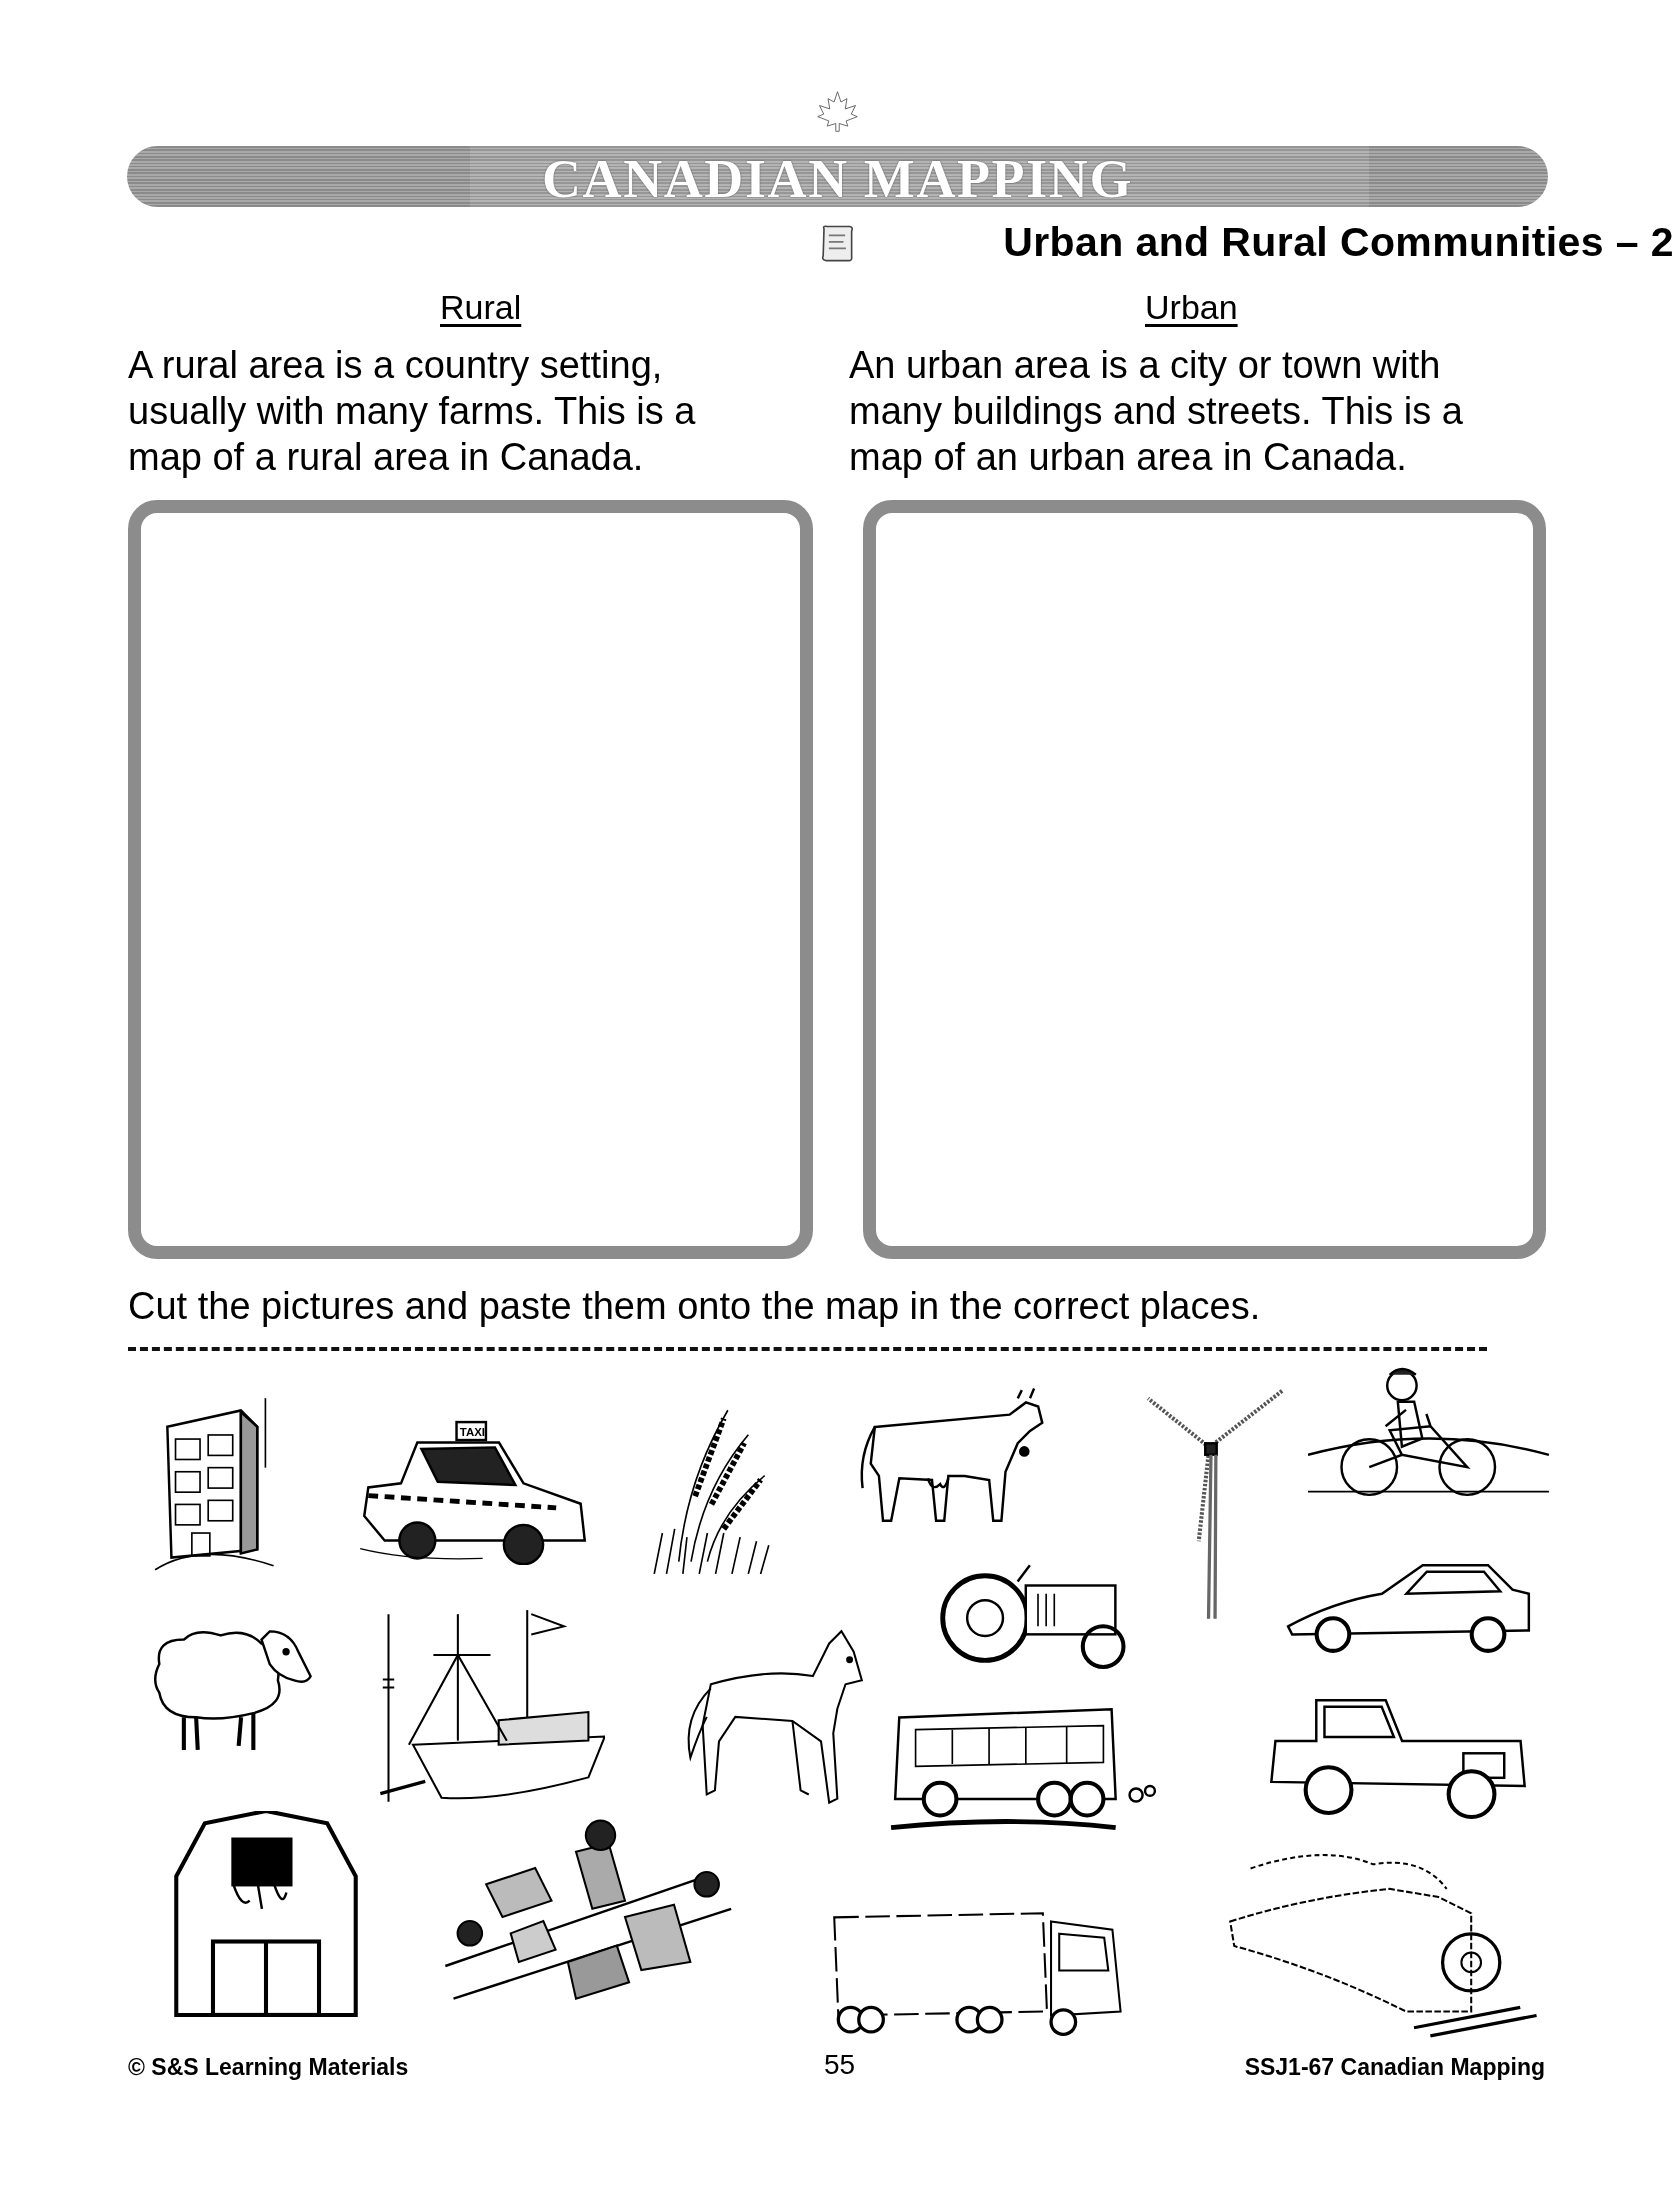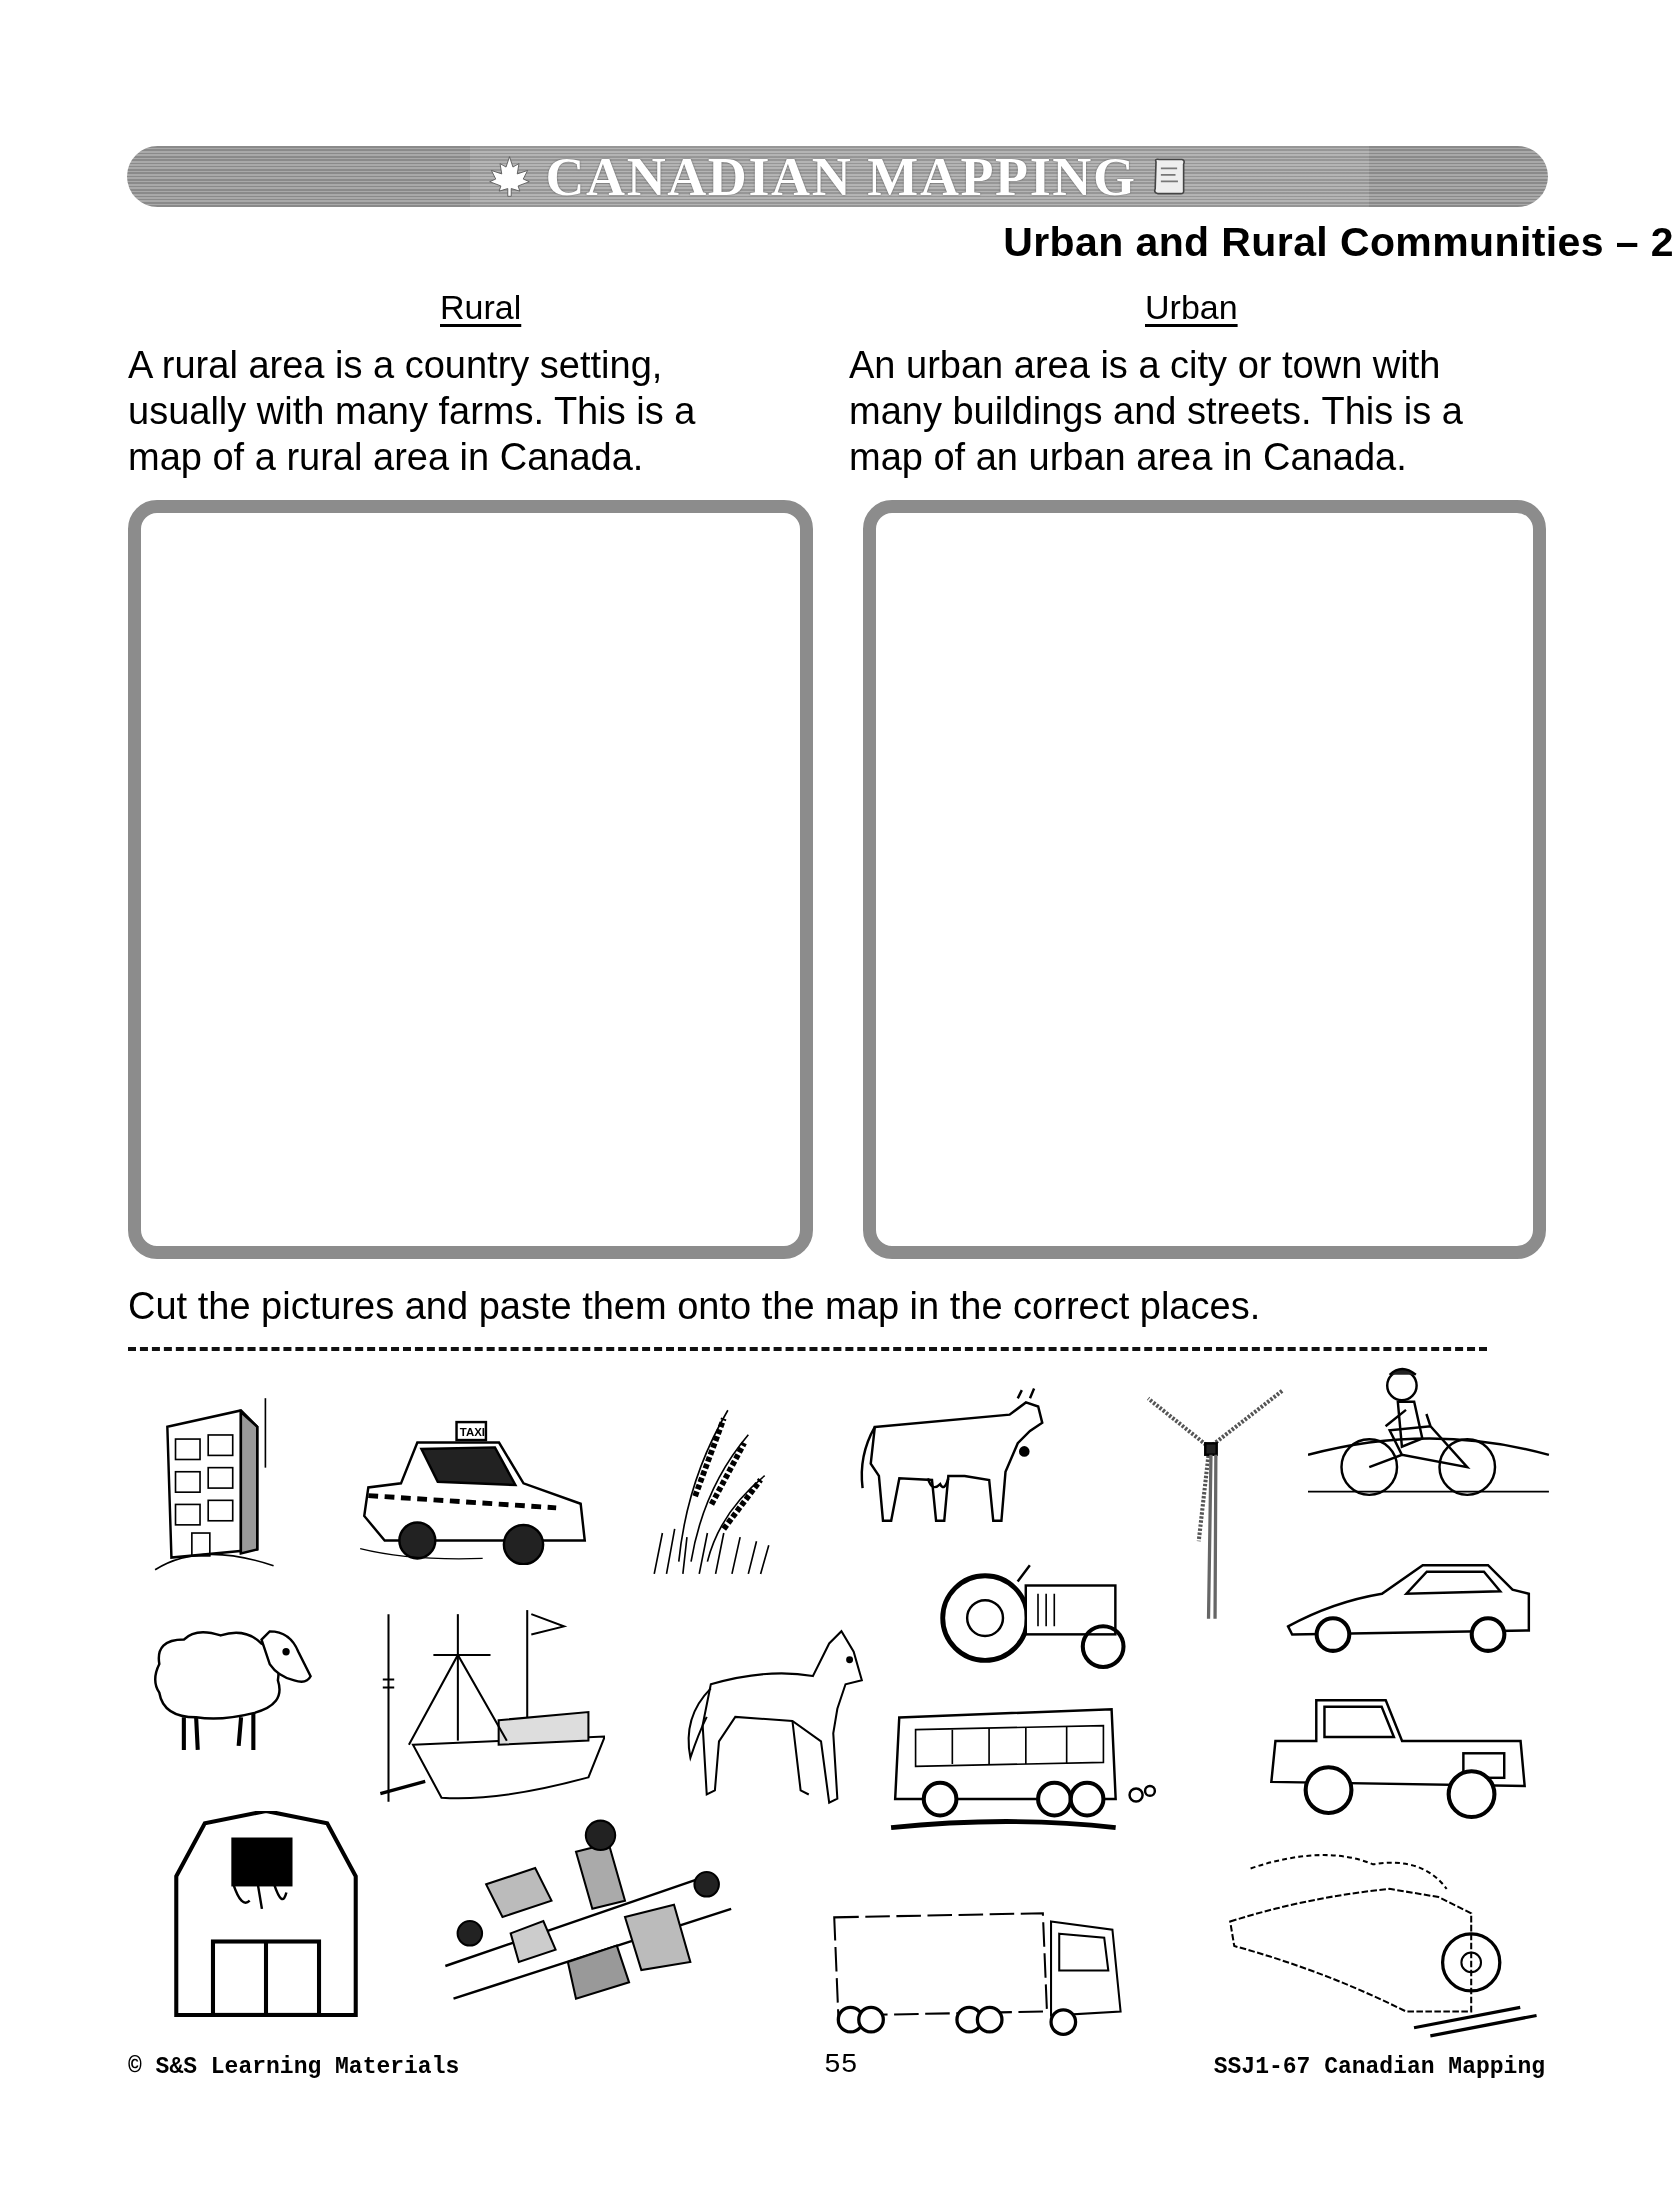--- a/index.html
+++ b/index.html
@@ -5,21 +5,21 @@
   html, body { margin: 0; padding: 0; background: #ffffff; }
   body { width: 1674px; height: 2194px; position: relative; overflow: hidden;
          font-family: "Liberation Sans", sans-serif; color: #000; }
 
   .banner { position: absolute; left: 127px; top: 146px; width: 1421px; height: 61px;
             border-radius: 31px;
             background: repeating-linear-gradient(0deg, #8a8a8a 0 1.6px, #a9a9a9 1.6px 3.3px);
             display: flex; align-items: center; justify-content: center; }
   .banner .light { position: absolute; left: 343px; width: 899px; top: 0; bottom: 0;
             background: repeating-linear-gradient(0deg, #a0a0a0 0 1.6px, #bdbdbd 1.6px 3.3px); opacity: .55; }
-  .banner-inner { position: relative; display: flex; align-items: center; gap: 14.7px; }
+  .banner-inner { position: relative; display: flex; align-items: center; gap: 14.7px; flex-direction: column; }
   .banner-title { font-family: "Liberation Serif", serif; font-weight: bold; font-size: 54px;
             color: #fff; letter-spacing: 1.6px; text-shadow: 0 0 1.6px #444; }
   .leaf { width: 43px; height: 43px; }
   .scroll { width: 36px; height: 39px; }
 
   .subtitle { position: absolute; left: 0; right: 0; top: 219px; text-align: right;
             font-size: 41px; font-weight: bold; letter-spacing: 0.4px; }
 
   .col-head { position: absolute; top: 288px; font-size: 34px; font-weight: normal;
             text-decoration: underline; text-underline-offset: 4.9px; text-decoration-thickness: 3.3px; }
@@ -28,21 +28,21 @@
   .map-box { position: absolute; top: 500px; height: 759px; border: 13px solid #8c8c8c;
             border-radius: 29px; box-sizing: border-box; background: #fff; }
 
   .instruction { position: absolute; left: 128px; top: 1285px; font-size: 38px; }
   .cut-line { position: absolute; left: 128px; top: 1347px; width: 1359px; height: 0;
             border-top: 4.1px dashed #111; }
 
   .pic { position: absolute; text-align: center; }
   .pic svg { width: 100%; height: 100%; }
 
-  .footer { position: absolute; top: 2054px; font-family: Liberation Mono, monospace;
+  .footer { position: absolute; top: 2054px; font-family: Liberation Sans, sans-serif;
             font-size: 23px; font-weight: bold; }
   .footer.page { font-weight: normal; font-size: 28px; top: 2049px; }
 </style>
 </head>
 <body>
 
 <div class="banner">
   <div class="light"></div>
   <div class="banner-inner">
     <svg class="leaf" viewBox="0 0 50 50">

